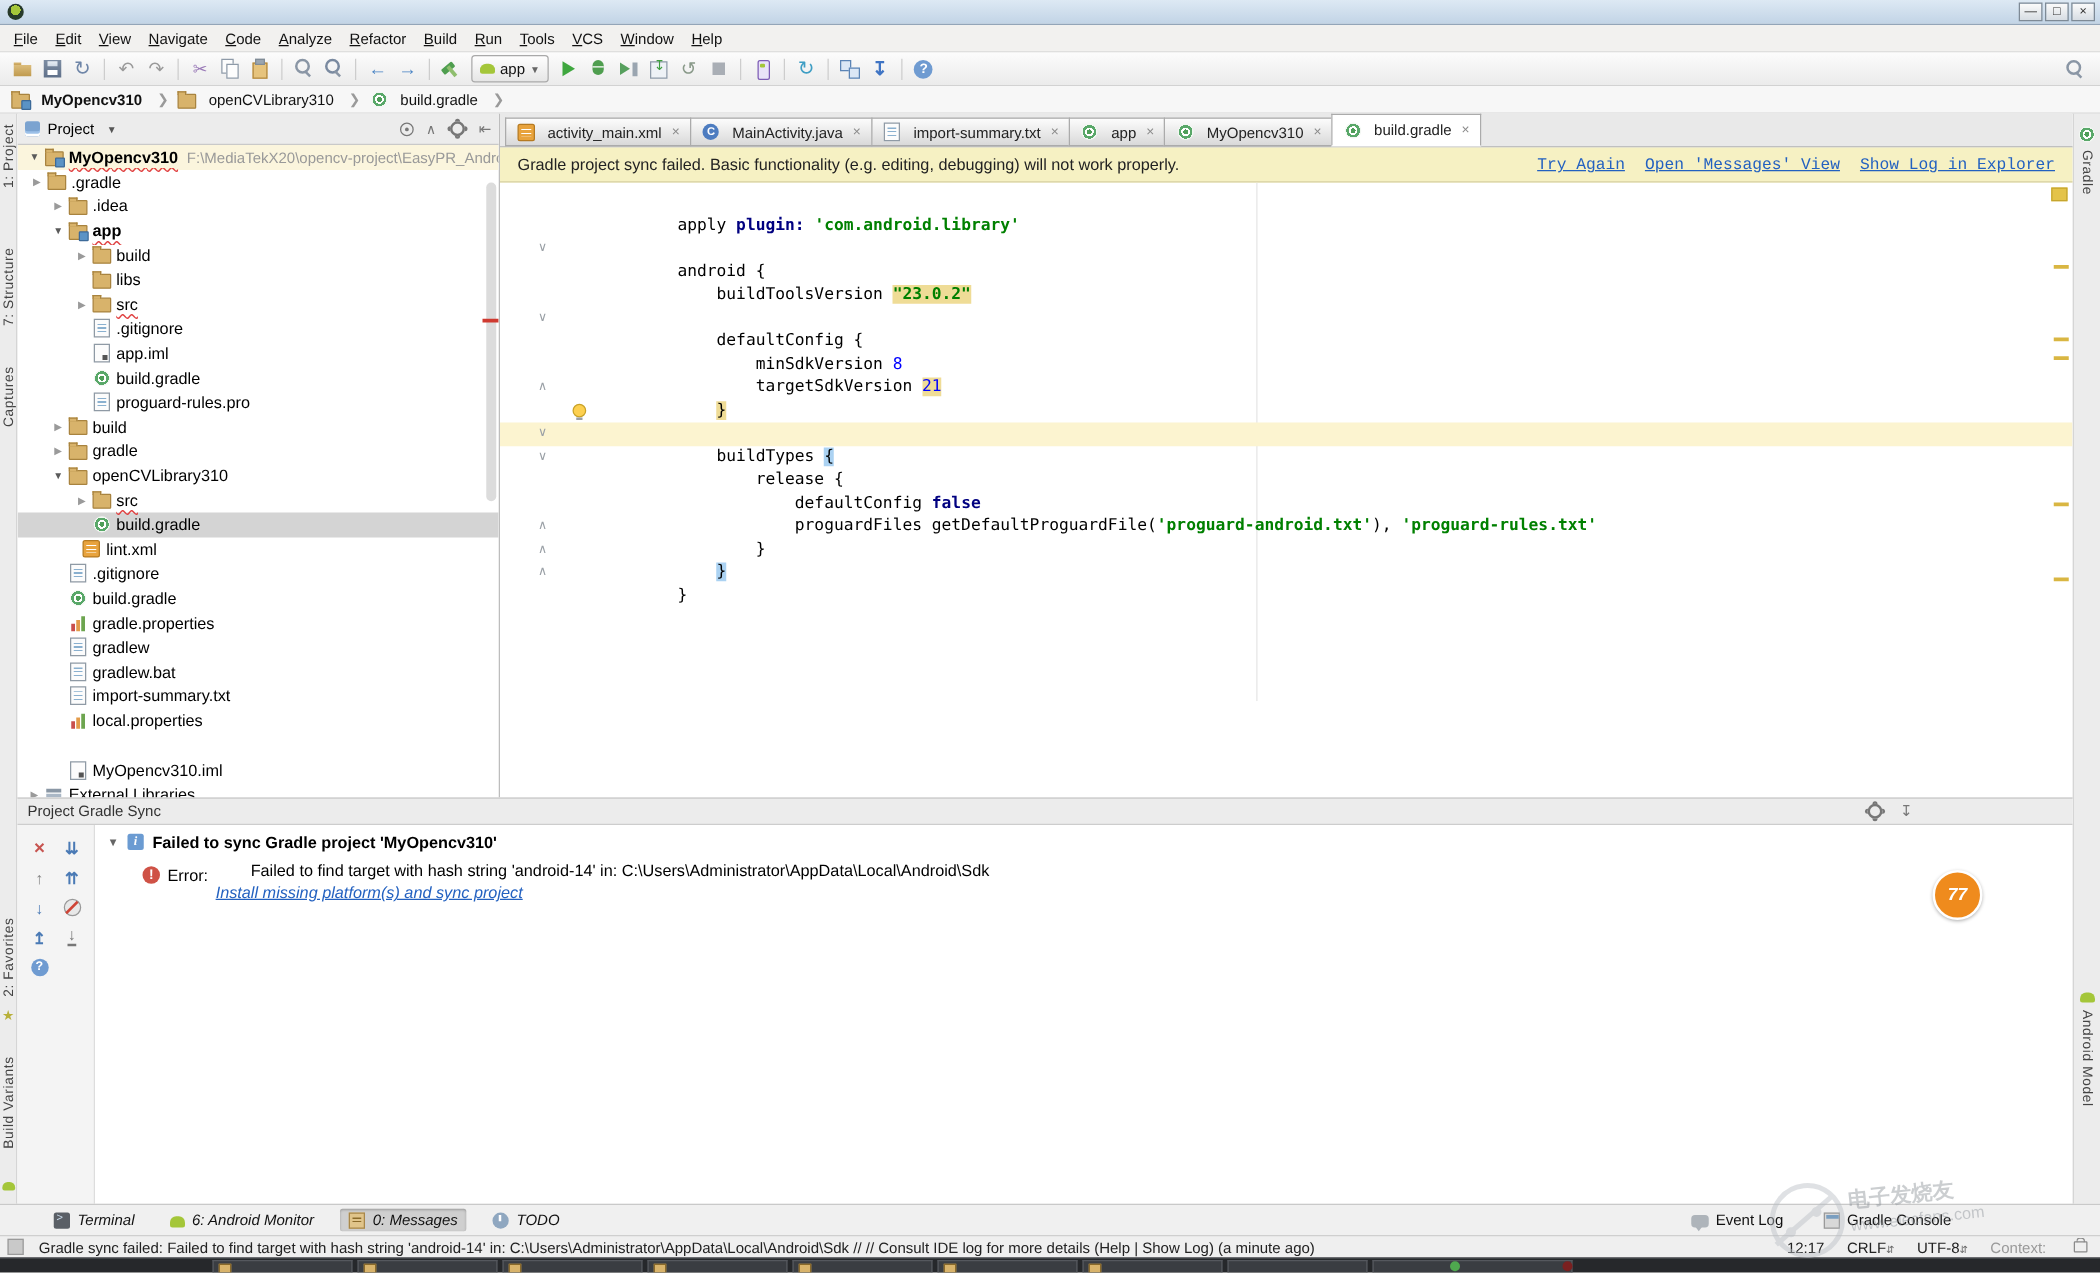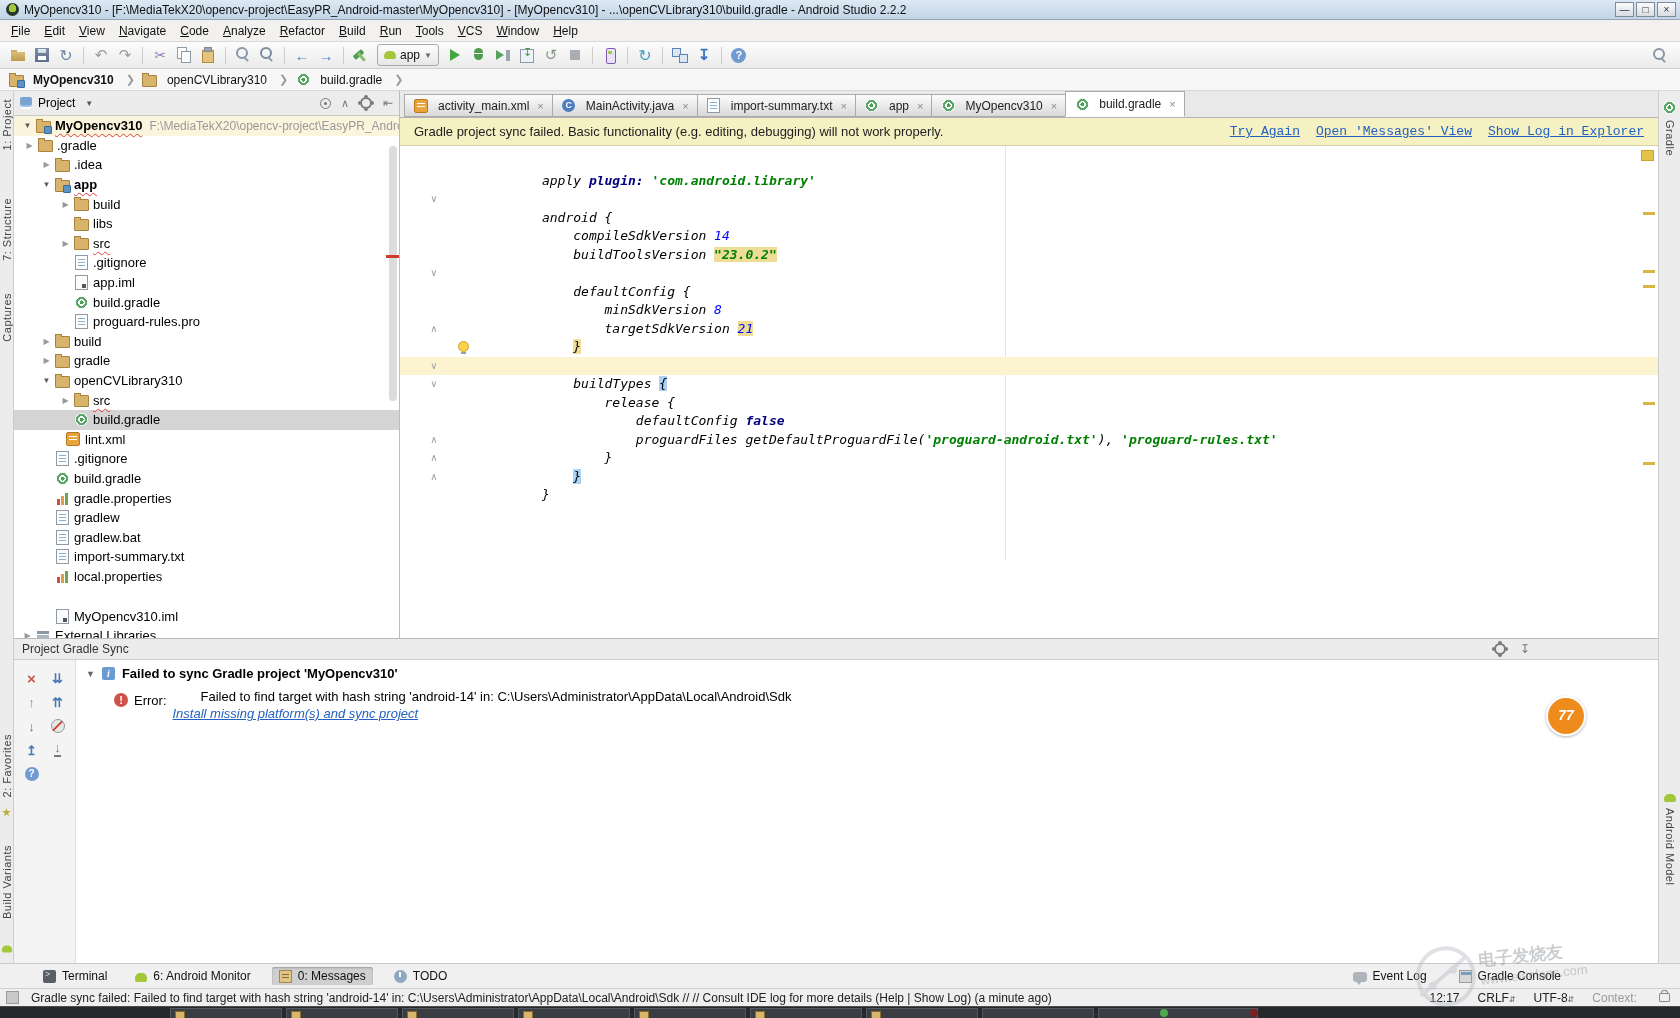--- a/index.html
+++ b/index.html
@@ -144,21 +144,21 @@
   .tabsbar{display:flex;align-items:flex-end;height:27px;background:#e9e9e9;border-bottom:1px solid #b3b3b3;padding-left:4px;box-sizing:border-box;}
   .tab{display:flex;align-items:center;gap:5px;padding:0 8px;border:1px solid #ababab;border-right-width:0;
     background:linear-gradient(#fcfcfc,#d9d9d9);height:23px;font-size:12px;color:#222;box-sizing:border-box;}
   .tab:last-child{border-right-width:1px;}
   .tab.act{background:#fff;height:26px;border-bottom-color:#fff;}
   .tab .x{color:#8a8a8a;font-size:11px;margin-left:3px;}
   .banner{display:flex;align-items:center;height:28px;background:#f6f1c3;border-bottom:1px solid #d6d0a3;
     padding:0 14px;box-sizing:border-box;font-size:13px;color:#222;}
   .banner-links{margin-left:auto;display:flex;gap:16px;font-family:Liberation Mono, monospace;}
   .blink{color:#2361c0;text-decoration:underline;font-size:13px;white-space:nowrap;}
-  .codearea{position:relative;height:415px;overflow:hidden;padding-top:7px;box-sizing:border-box;font-style:italic;}
+  .codearea{position:relative;height:415px;overflow:hidden;padding-top:7px;box-sizing:border-box;}
   .marginline{position:absolute;left:605px;top:0;bottom:0;width:1px;background:#e6e6e6;}
   .cline{position:relative;height:18.5px;line-height:18.5px;padding-left:48px;white-space:pre;
     font-family:"DejaVu Sans Mono",monospace;font-size:13px;color:#000;}
   .foldmark{position:absolute;left:26px;top:0;width:16px;text-align:center;color:#9aa0a6;font-size:10px;
     font-family:"DejaVu Sans",sans-serif;}
   .fo::before{content:"∨";} .fc::before{content:"∧";}
   .hl{background:#fcf4d0;}
   .bulbline::before{content:"";position:absolute;left:58px;top:3px;width:9px;height:9px;border-radius:50%;
     background:#fdd050;border:1px solid #c9a227;}
   .bulbline::after{content:"";position:absolute;left:61px;top:14px;width:5px;height:2px;background:#9aa0a6;}
@@ -248,21 +248,20 @@
   .wm-t1{position:absolute;left:70px;top:12px;font-size:17px;font-weight:bold;}
   .wm-t2{position:absolute;left:70px;top:36px;font-size:13px;}
 </style>
 </head>
 <body>
 
 <div id="app">
 
   <div class="abs titlebar">
     <span class="as-logo"></span>
-    <span class="title-text">MyOpencv310 - [F:\MediaTekX20\opencv-project\EasyPR_Android-master\MyOpencv310] - [MyOpencv310] - ...\openCVLibrary310\build.gradle - Android Studio 2.2.2</span>
     <span class="win-btns">
       <span style="display:flex;gap:2px;">
 
       <span class="win-btn">—</span>
           <span class="win-btn">□</span>
           <span class="win-btn">×</span>
         </span>
     </span>
   </div>
 
@@ -700,23 +699,20 @@
           </div>
 
           <div class="cline">
             <span class="foldmark"></span><span></span>
           </div>
 
           <div class="cline">
             <span class="foldmark fo"></span><span><span>android {</span></span>
           </div>
 
-          <div class="cline">
-            <span class="foldmark"></span><span><span>    compileSdkVersion </span><span class=" n">14</span></span>
-          </div>
 
           <div class="cline">
             <span class="foldmark"></span><span><span>    buildToolsVersion </span><span class=" s hy">"23.0.2"</span></span>
           </div>
 
           <div class="cline">
             <span class="foldmark"></span><span></span>
           </div>
 
           <div class="cline">
@@ -820,21 +816,21 @@
           <span>
             <span class="merr-text">Failed to find target with hash string 'android-14' in: C:\Users\Administrator\AppData\Local\Android\Sdk</span><br>
             <a class="merr-link" href="#">Install missing platform(s) and sync project</a>
           </span>
         </div>
       </div>
     </div>
   </div>
 
   <div class="abs bottombar">
-    <span style="display:flex;gap:14px;align-items:center;">
+    <span style="display:flex;gap:14px;align-items:center;font-style:italic;">
 
         <span class="twbtn">
           <span class="bi bi-term"></span>
           <span>Terminal</span>
         </span>
 
         <span class="twbtn u1">
           <span class="bi bi-android"></span>
           <span>6: Android Monitor</span>
         </span>

